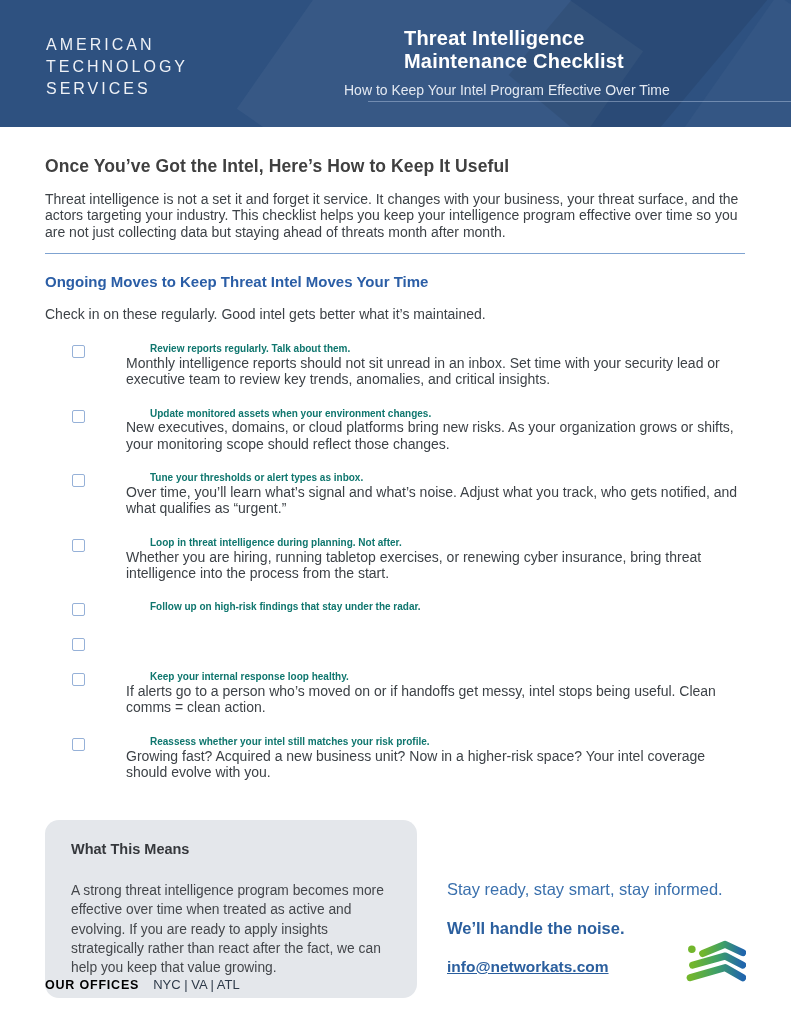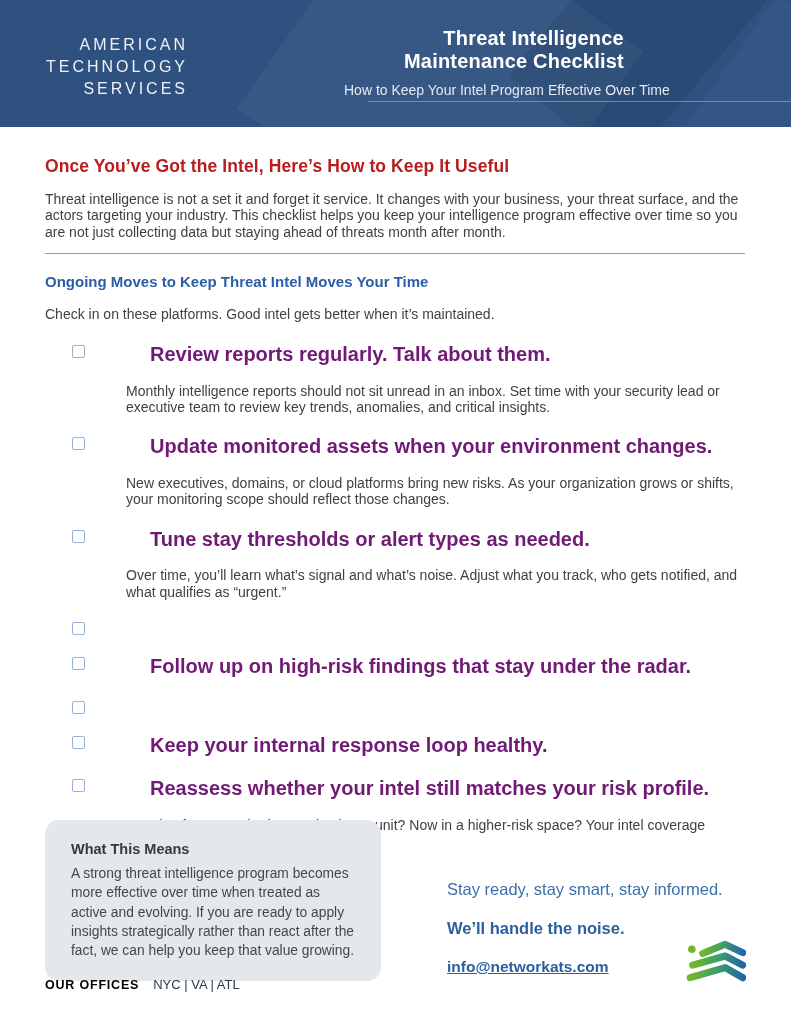--- a/index.html
+++ b/index.html
@@ -13,21 +13,20 @@
     overflow: hidden;
   }
 
   
   .hero {
     position: relative;
     width: 100%;
     height: 127px;
     background: #2e5180;
     overflow: hidden;
-    text-align: right;
   }
   .hero .diag1 {
     position: absolute; left: 290px; top: -60px;
     width: 300px; height: 280px;
     background: rgba(255,255,255,0.045);
     transform: rotate(35deg);
   }
   .hero .diag2 {
     position: absolute; left: 565px; top: -80px;
     width: 150px; height: 230px;
@@ -60,21 +59,21 @@
     color: #e3e9f2; font-size: 14px; font-weight: 400;
   }
   .hero-rule {
     position: absolute; left: 368px; top: 101px; right: 0;
     height: 1px; background: rgba(186,205,230,0.45);
   }
 
   
   .content { padding: 29px 46px 0 45px; }
   .h1 {
-    color: #b91c1c; font-size: 17.5px; font-weight: 700; letter-spacing: 0.1px;
+    color: #404040; font-size: 17.5px; font-weight: 700; letter-spacing: 0.1px;
   }
   .lede {
     margin-top: 14px; width: 701px;
     color: #3d4247; font-size: 14px; line-height: 1.17;
   }
   .rule {
     margin-top: 13px; border: none; border-top: 1px solid #7fa3d1; width: 700px;
   }
   .h2 {
     margin-top: 19px; color: #2b5ea6; font-size: 15px; font-weight: 700;
@@ -86,36 +85,36 @@
   .check-item { display: flex; align-items: flex-start; margin-bottom: 20px; }
   .checkbox {
     flex: 0 0 auto;
     width: 13px; height: 13px;
     margin-left: 27px; margin-top: 2px;
     border: 1.5px solid #96b1d8; border-radius: 2px;
     background: #ffffff;
   }
   .check-text { margin-left: 41px; width: 620px; }
   .check-title {
-    color: #701a75; font-size: 20px; font-weight: 700; line-height: 1.18; padding-left: 24px;
+    color: #0f766e; font-size: 10px; font-weight: 700; line-height: 1.18; padding-left: 24px;
   }
   .check-desc {
-    margin-top: 16px; color: #3d4247; font-size: 14px; line-height: 1.17;
+    margin-top: 0; color: #3d4247; font-size: 14px; line-height: 1.17;
   }
 
   
   .summary-box {
     position: absolute; left: 45px; top: 820px;
-    width: 336px; min-height: 135px;
+    width: 372px; min-height: 135px;
     background: #e4e7eb; border-radius: 14px;
     padding: 21px 26px 20px 26px;
   }
   .summary-title { color: #35383c; font-size: 14.5px; font-weight: 700; }
   .summary-text {
-    margin-top: 7px; color: #44474b; font-size: 13.8px; line-height: 1.4;
+    margin-top: 24px; color: #44474b; font-size: 13.8px; line-height: 1.4;
   }
   .cta { position: absolute; left: 447px; top: 880px; width: 310px; }
   .cta-line1 { color: #3a70ad; font-size: 16.5px; font-weight: 400; }
   .cta-line2 { margin-top: 20px; color: #2b5f9e; font-size: 16.5px; font-weight: 700; }
   .cta-email {
     display: inline-block; margin-top: 20px;
     color: #2b5f9e; font-size: 15.5px; font-weight: 700;
     text-decoration: underline; cursor: pointer;
   }
   .logo-mark { position: absolute; left: 686px; top: 934px; width: 60px; height: 54px; }
@@ -145,21 +144,21 @@
     </div>
     <div class="hero-sub">How to Keep Your Intel Program Effective Over Time</div>
     <div class="hero-rule"></div>
   </div>
 
   <div class="content">
     <div class="h1">Once You’ve Got the Intel, Here’s How to Keep It Useful</div>
     <div class="lede">Threat intelligence is not a set it and forget it service. It changes with your business, your threat surface, and the actors targeting your industry. This checklist helps you keep your intelligence program effective over time so you are not just collecting data but staying ahead of threats month after month.</div>
     <hr class="rule">
     <div class="h2">Ongoing Moves to Keep Threat Intel Moves Your Time</div>
-    <div class="note">Check in on these platforms. Good intel gets better when it’s maintained.</div>
+    <div class="note">Check in on these regularly. Good intel gets better what it’s maintained.</div>
 
     <div class="checklist">
 
       <div class="check-item">
         <div class="checkbox"></div>
         <div class="check-text">
           <div class="check-title">Review reports regularly. Talk about them.</div>
           <div class="check-desc">Monthly intelligence reports should not sit unread in an inbox. Set time with your security lead or executive team to review key trends, anomalies, and critical insights.</div>
         </div>
       </div>
@@ -168,44 +167,49 @@
         <div class="checkbox"></div>
         <div class="check-text">
           <div class="check-title">Update monitored assets when your environment changes.</div>
           <div class="check-desc">New executives, domains, or cloud platforms bring new risks. As your organization grows or shifts, your monitoring scope should reflect those changes.</div>
         </div>
       </div>
 
       <div class="check-item">
         <div class="checkbox"></div>
         <div class="check-text">
-          <div class="check-title">Tune stay thresholds or alert types as needed.</div>
+          <div class="check-title">Tune your thresholds or alert types as inbox.</div>
           <div class="check-desc">Over time, you’ll learn what’s signal and what’s noise. Adjust what you track, who gets notified, and what qualifies as “urgent.”</div>
         </div>
       </div>
 
       <div class="check-item">
         <div class="checkbox"></div>
+        <div class="check-text">
+          <div class="check-title">Loop in threat intelligence during planning. Not after.</div>
+          <div class="check-desc">Whether you are hiring, running tabletop exercises, or renewing cyber insurance, bring threat intelligence into the process from the start.</div>
+        </div>
       </div>
 
       <div class="check-item">
         <div class="checkbox"></div>
         <div class="check-text">
           <div class="check-title">Follow up on high-risk findings that stay under the radar.</div>
         </div>
       </div>
 
       <div class="check-item">
         <div class="checkbox"></div>
       </div>
 
       <div class="check-item">
         <div class="checkbox"></div>
         <div class="check-text">
           <div class="check-title">Keep your internal response loop healthy.</div>
+          <div class="check-desc">If alerts go to a person who’s moved on or if handoffs get messy, intel stops being useful. Clean comms = clean action.</div>
         </div>
       </div>
 
       <div class="check-item">
         <div class="checkbox"></div>
         <div class="check-text">
           <div class="check-title">Reassess whether your intel still matches your risk profile.</div>
           <div class="check-desc">Growing fast? Acquired a new business unit? Now in a higher-risk space? Your intel coverage should evolve with you.</div>
         </div>
       </div>

